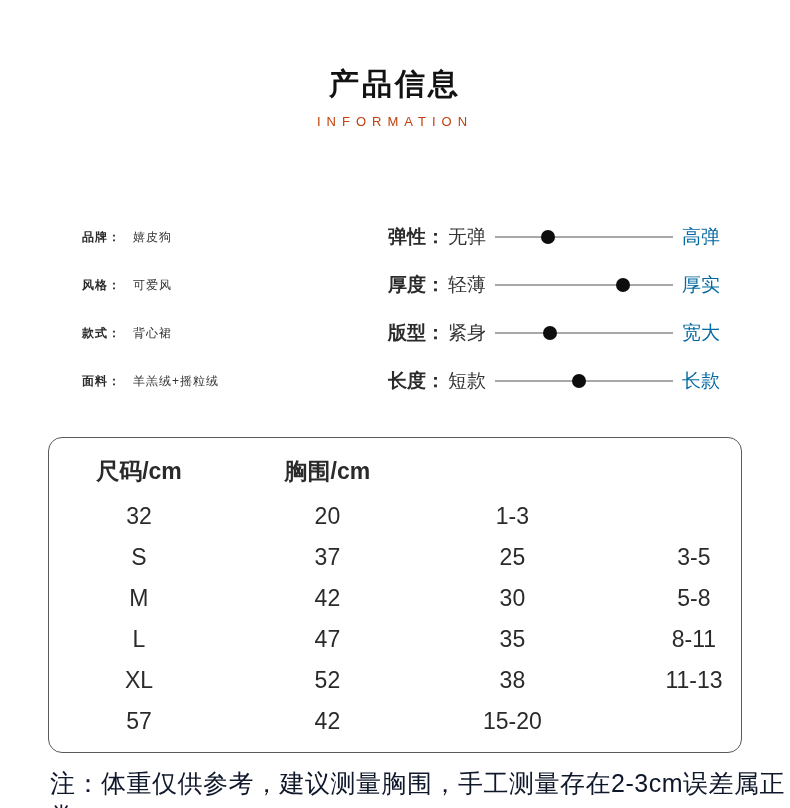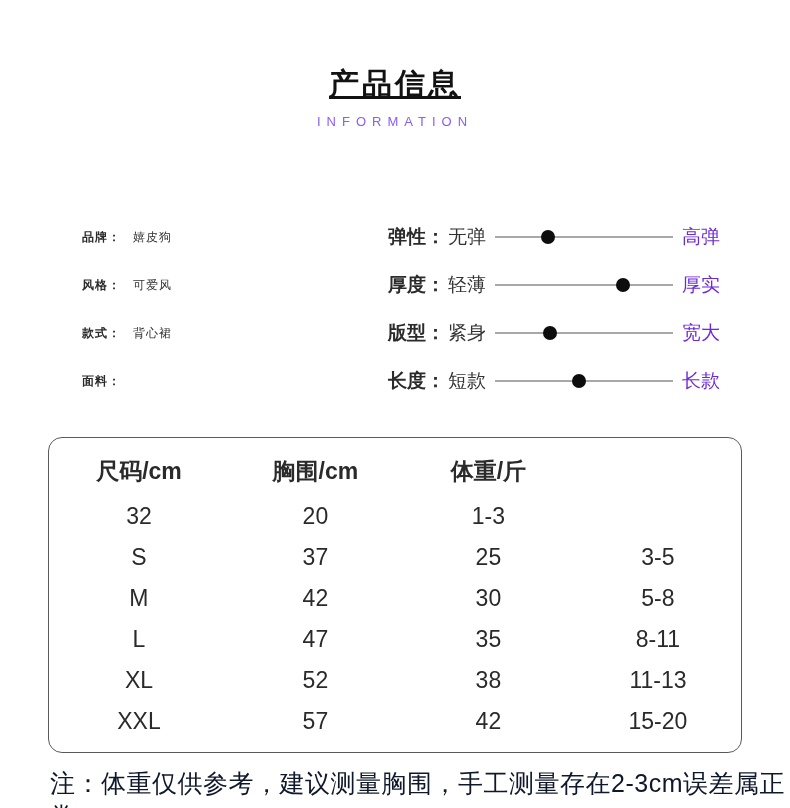--- a/index.html
+++ b/index.html
@@ -7,48 +7,48 @@
     width: 790px; height: 808px;
     background: #ffffff;
     font-family: "Liberation Sans", "DejaVu Sans", sans-serif;
     color: #222222;
     overflow: hidden;
   }
   .page { width: 790px; height: 808px; position: relative; }
 
   
   .header { padding-top: 64px; text-align: center; }
-  .title { font-size: 30px; font-weight: 700; letter-spacing: 3px; color: #121212; text-decoration: underline; }
-  .subtitle { margin-top: 9px; font-size: 13px; letter-spacing: 6px; color: #8b5cf6; }
+  .title { font-size: 30px; font-weight: 700; letter-spacing: 3px; color: #121212; }
+  .subtitle { margin-top: 9px; font-size: 13px; letter-spacing: 6px; color: #c2410c; }
 
   
   .props { display: flex; margin-top: 84px; padding-left: 82px; padding-right: 78px; }
   .attrs { width: 306px; flex: none; }
   .attr-row { display: flex; align-items: center; height: 48px; font-size: 12px; }
   .attr-label { font-weight: 700; color: #2b2b2b; letter-spacing: 1px; }
   .attr-value { margin-left: 12px; color: #333333; letter-spacing: 1px; }
 
   .sliders { flex: 1; }
   .slider-row { display: flex; align-items: center; height: 48px; font-size: 19px; white-space: nowrap; }
   .slider-label { font-weight: 700; color: #2b2b2b; flex: none; text-align: center; }
   .slider-min { margin-left: 3px; color: #333333; flex: none; }
   .slider-track { position: relative; width: 178px; height: 2px; background: #a8a8a8; margin: 0 9px; flex: none; }
   .slider-dot { position: absolute; top: 50%; width: 14px; height: 14px; background: #0d0d0d; border-radius: 50%; transform: translate(-50%, -50%); }
-  .slider-max { color: #6d28d9; flex: none; }
+  .slider-max { color: #0369a1; flex: none; }
 
   
   .size-table {
     width: 694px; margin: 32px auto 0;
     border: 1px solid #5a5a5a; border-radius: 14px;
     padding: 8px 0 10px; box-sizing: border-box;
   }
   .t-row {
     display: grid; grid-template-columns: 26% 25% 25% 24%;
     height: 41px; align-items: center; text-align: center;
-    font-size: 23px; color: #2a2a2a;
+    font-size: 23px; color: #2a2a2a; gap: 12px;
   }
   .t-row.t-header { height: 50px; font-weight: 700; }
 
   
   .note { margin: 14px 0 0; padding-left: 50px; font-size: 25px; color: #0f172a; letter-spacing: 0.5px; }
 </style>
 </head>
 <body>
 
 <div class="page">
@@ -68,20 +68,21 @@
       <div class="attr-row">
         <span class="attr-label">风格：</span>
         <span class="attr-value">可爱风</span>
       </div>
       <div class="attr-row">
         <span class="attr-label">款式：</span>
         <span class="attr-value">背心裙</span>
       </div>
       <div class="attr-row">
         <span class="attr-label">面料：</span>
+        <span class="attr-value">羊羔绒+摇粒绒</span>
       </div>
     </div>
 
     <div class="sliders">
       <div class="slider-row">
         <span class="slider-label">弹性：</span>
         <span class="slider-min">无弹</span>
         <span class="slider-track">
           <span class="slider-dot" style="left: 30%;"></span>
         </span>
@@ -112,21 +113,20 @@
         <span class="slider-max">长款</span>
       </div>
     </div>
 
   </div>
 
   <div class="size-table">
     <div class="t-row t-header">
       <span>尺码/cm</span>
       <span>胸围/cm</span>
-      <span>体重/斤</span>
     </div>
     <div class="t-row">
       <span>32</span>
       <span>20</span>
       <span>1-3</span>
     </div>
     <div class="t-row">
       <span>S</span>
       <span>37</span>
       <span>25</span>
@@ -144,21 +144,20 @@
       <span>35</span>
       <span>8-11</span>
     </div>
     <div class="t-row">
       <span>XL</span>
       <span>52</span>
       <span>38</span>
       <span>11-13</span>
     </div>
     <div class="t-row">
-      <span>XXL</span>
       <span>57</span>
       <span>42</span>
       <span>15-20</span>
     </div>
   </div>
 
   <p class="note">注：体重仅供参考，建议测量胸围，手工测量存在2-3cm误差属正常</p>
 
 </div>
 

